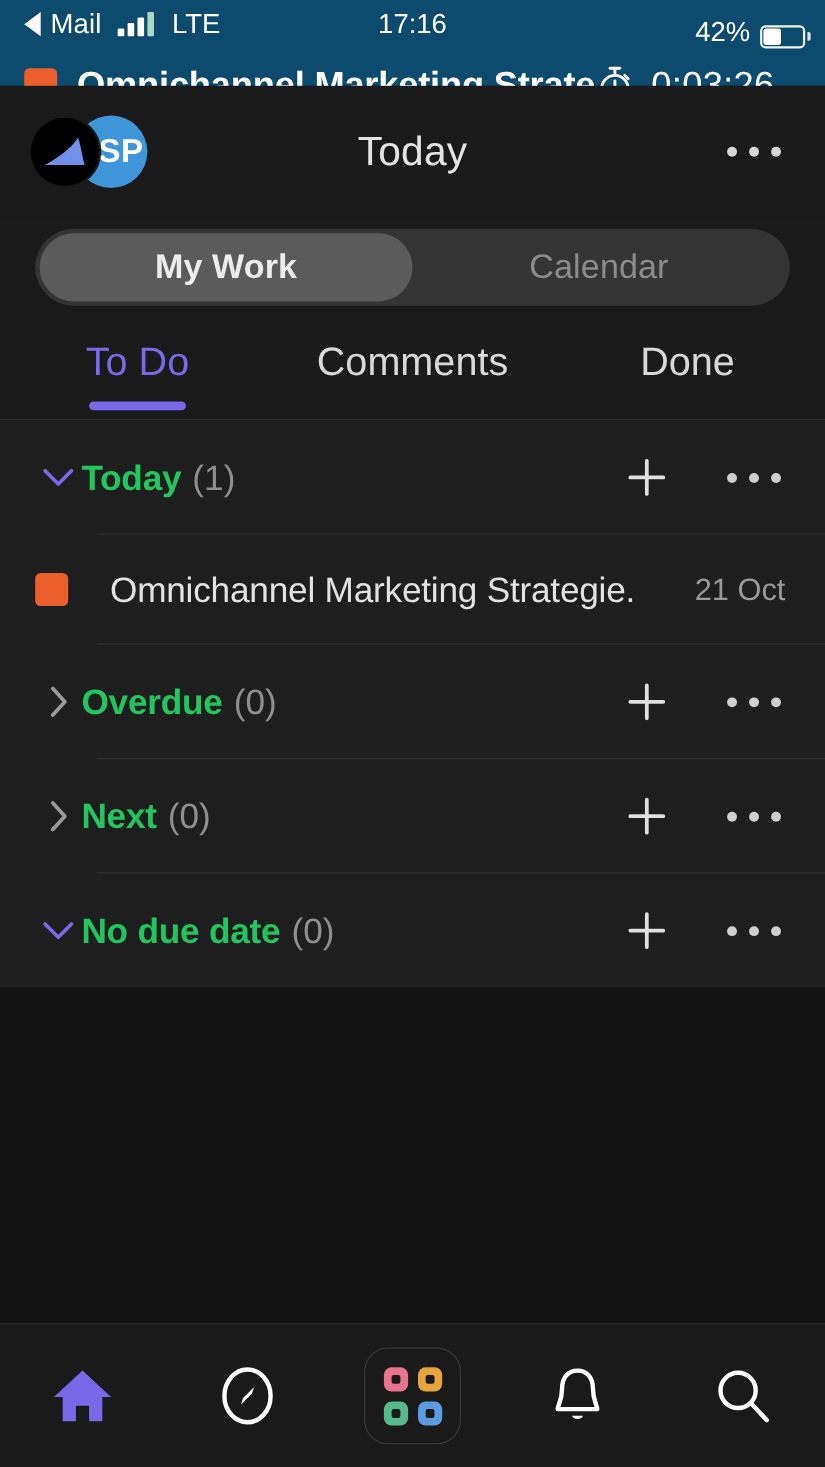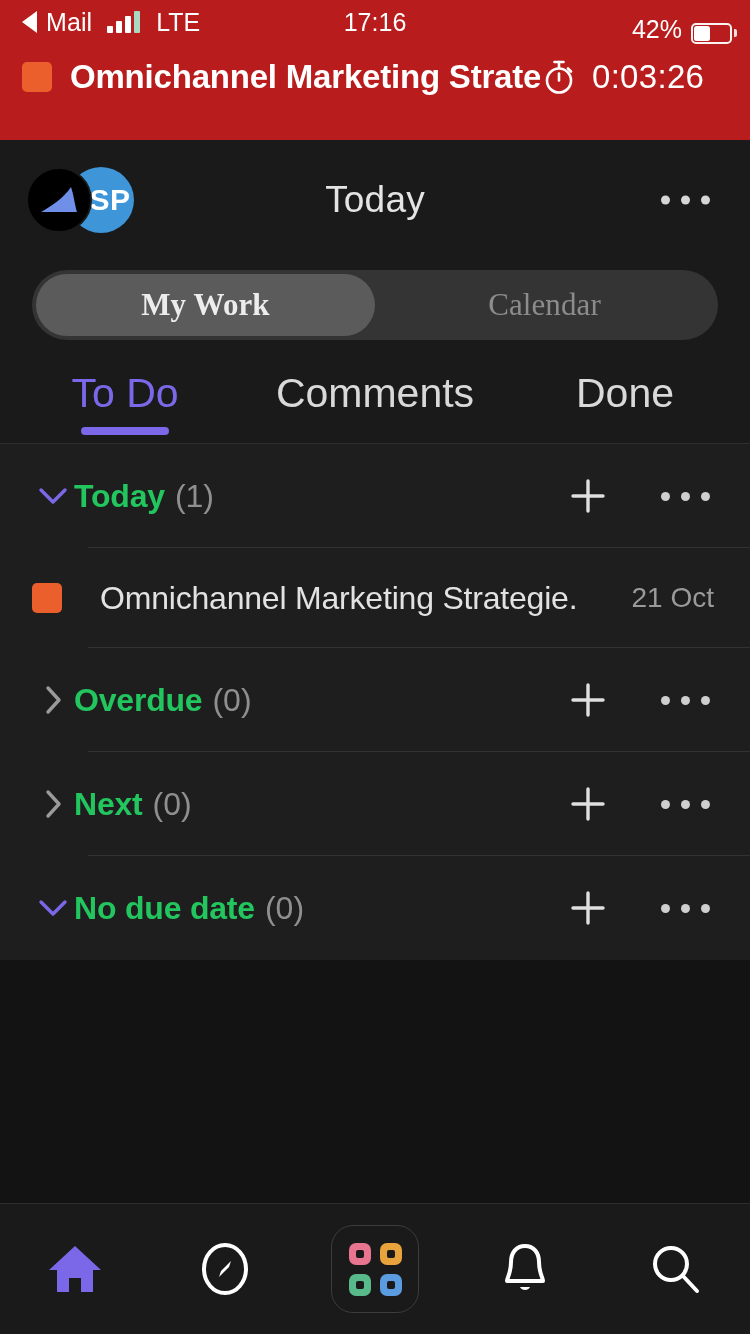--- a/index.html
+++ b/index.html
@@ -5,21 +5,21 @@
   * { margin:0; padding:0; box-sizing:border-box; }
   html, body {
     width:750px; height:1334px;
     background:#131313;
     font-family:"Liberation Sans", sans-serif;
     overflow:hidden;
   }
   #app { position:relative; width:750px; height:1334px; background:#131313; }
 
   
-  .green-banner { background:#b91c1c; width:100%; height:140px; position:relative; }
+  .green-banner { background:#0c4a6e; width:100%; height:78px; position:relative; }
 
   .statusbar {
     height:44px; display:flex; align-items:center;
     padding:0 22px; color:#ffffff; font-size:25px; font-weight:400;
     position:relative;
   }
   .sb-left { display:flex; align-items:center; gap:9px; }
   .back-tri {
     width:0; height:0;
     border-top:11px solid transparent;
@@ -92,21 +92,21 @@
     position:absolute; left:0; right:0; text-align:center;
     color:#E4E4E4; font-size:37px; font-weight:400; letter-spacing:.2px;
   }
   .hdr-more {
     position:absolute; right:40px; top:50%; transform:translateY(-50%);
     display:flex; gap:11px;
   }
   .hdr-more span { width:9px; height:9px; border-radius:50%; background:#D6D6D6; }
 
   
-  .seg-wrap { padding:10px 32px 22px; background:#1A1A1A;font-family:Liberation Serif, serif; }
+  .seg-wrap { padding:10px 32px 22px; background:#1A1A1A; }
   .segmented {
     display:flex; background:#343434; border-radius:40px;
     height:70px; padding:4px; position:relative;
   }
   .seg-btn {
     flex:1; display:flex; align-items:center; justify-content:center;
     font-size:31px; border-radius:36px; letter-spacing:.1px;
   }
   .seg-btn.active { background:#5B5B5B; color:#EDEDED; font-weight:600; }
   .seg-btn.inactive { color:#8C8C8C; font-weight:400; }
@@ -114,21 +114,21 @@
   
   .tabs {
     display:flex; background:#1A1A1A; height:82px;
     border-bottom:1px solid #2E2E2E;
   }
   .tab {
     flex:1; display:flex; flex-direction:column;
     align-items:center; justify-content:flex-start; padding-top:8px;
     position:relative;
   }
-  .tab-label { font-size:41px; color:#D9D9D9; font-weight:400;text-align:center; }
+  .tab-label { font-size:36px; color:#D9D9D9; font-weight:400;text-align:center; }
   .tab.active .tab-label { color:#7A68E8; }
   .tab-underline {
     position:absolute; bottom:8px; width:88px; height:8px;
     border-radius:4px; background:#7A68E8;
   }
 
   
   .list { background:#1E1E1E; }
   .row {
     height:104px; display:flex; align-items:center;

